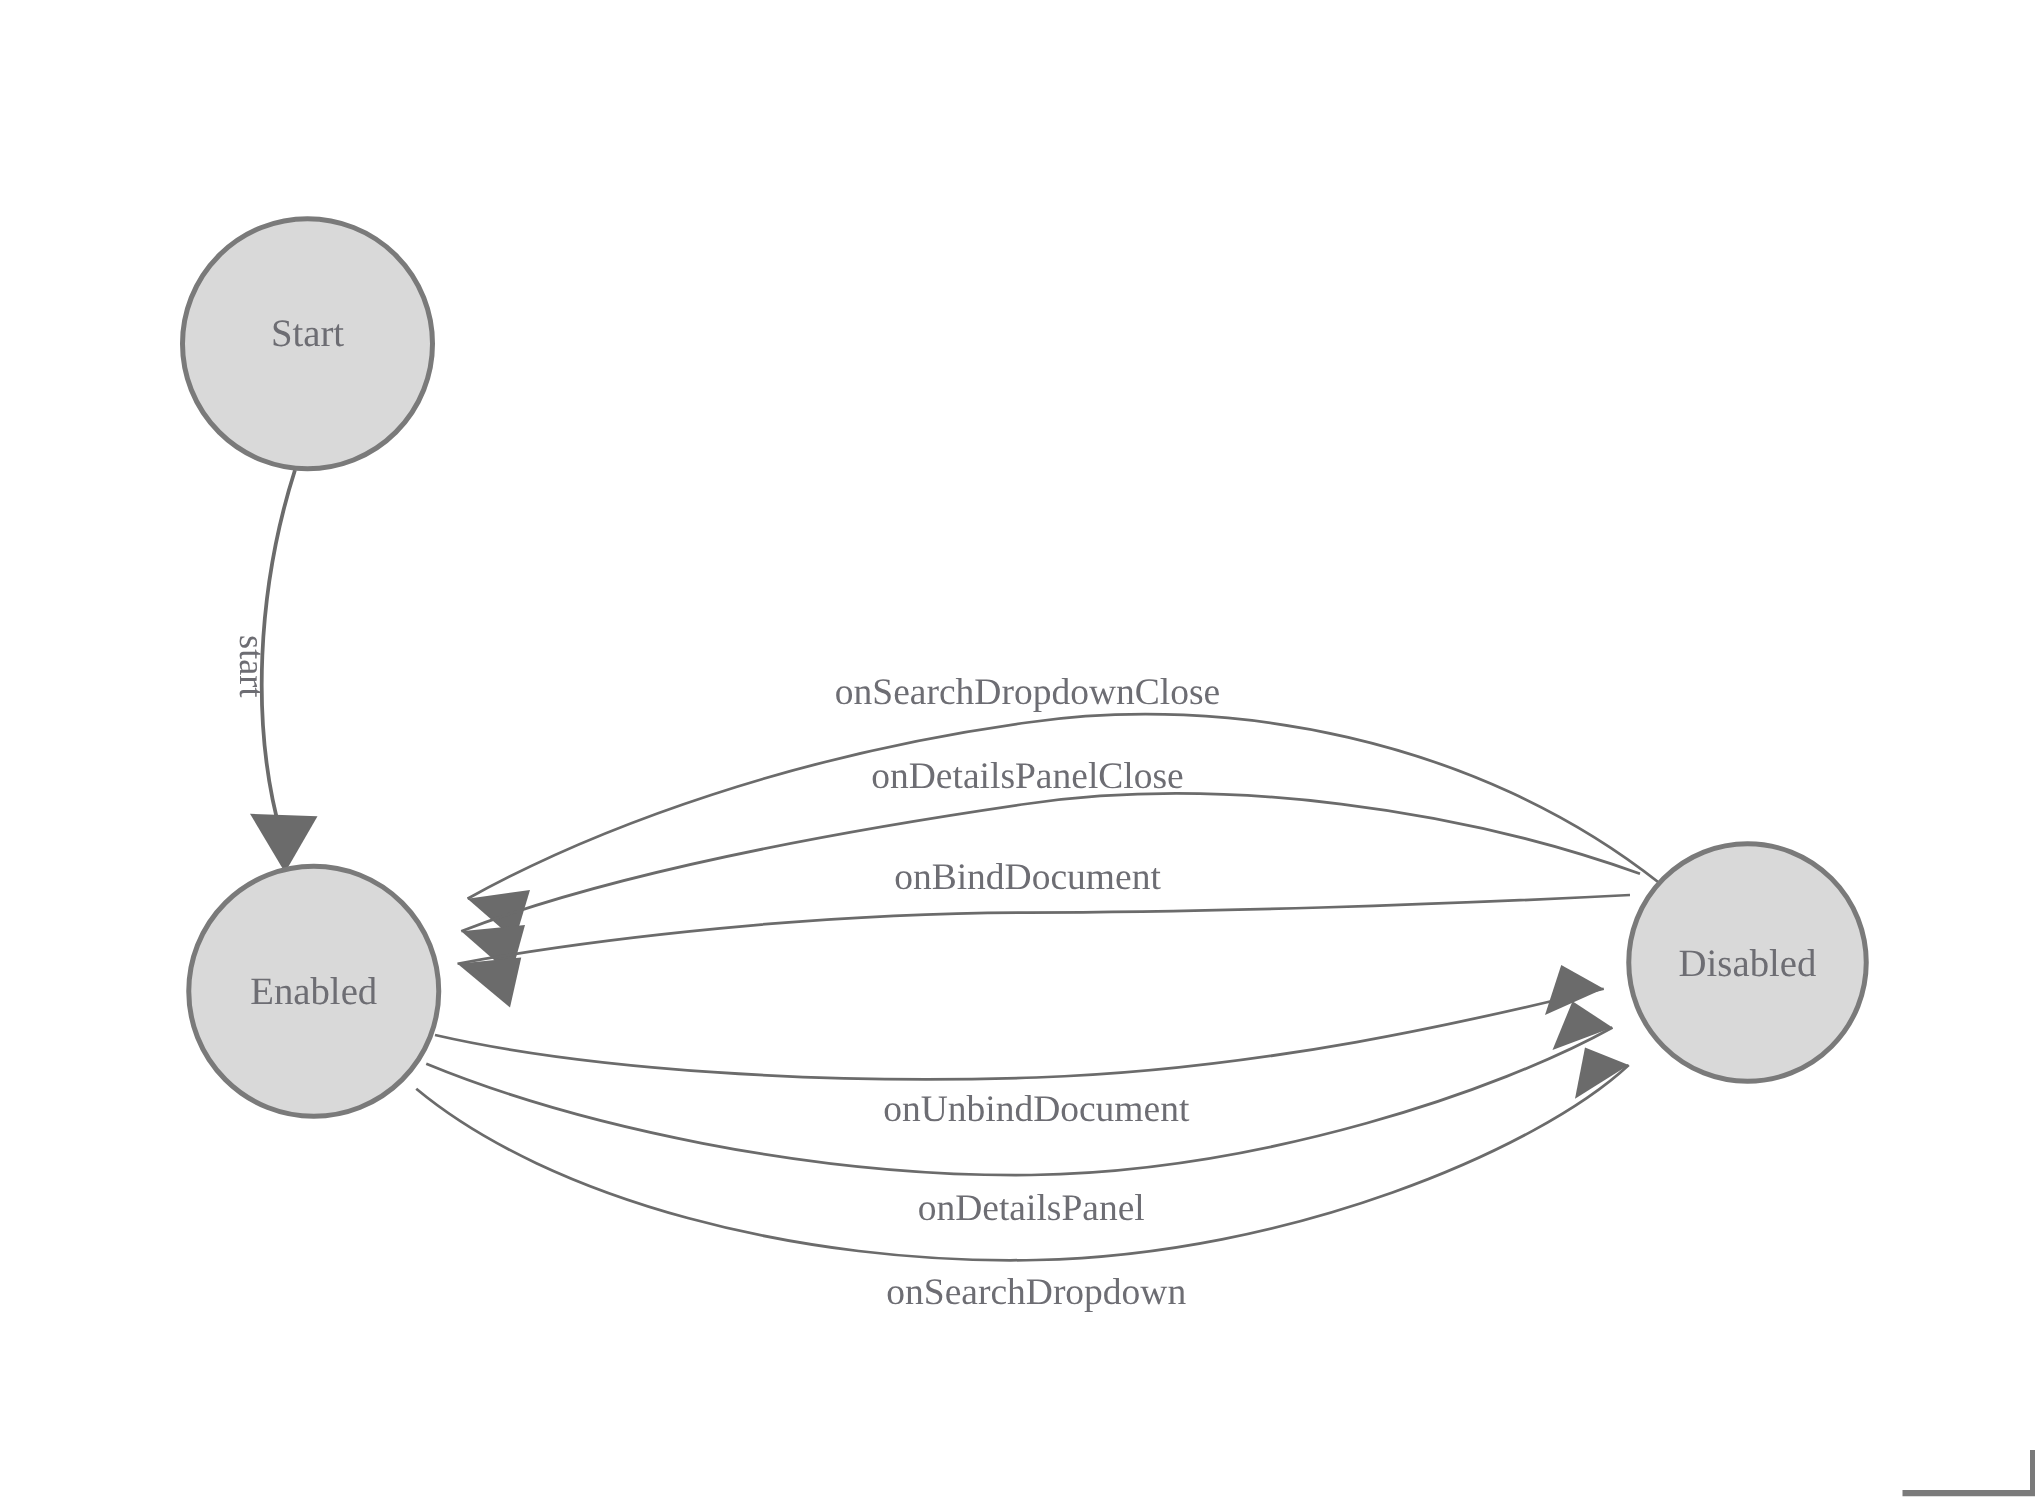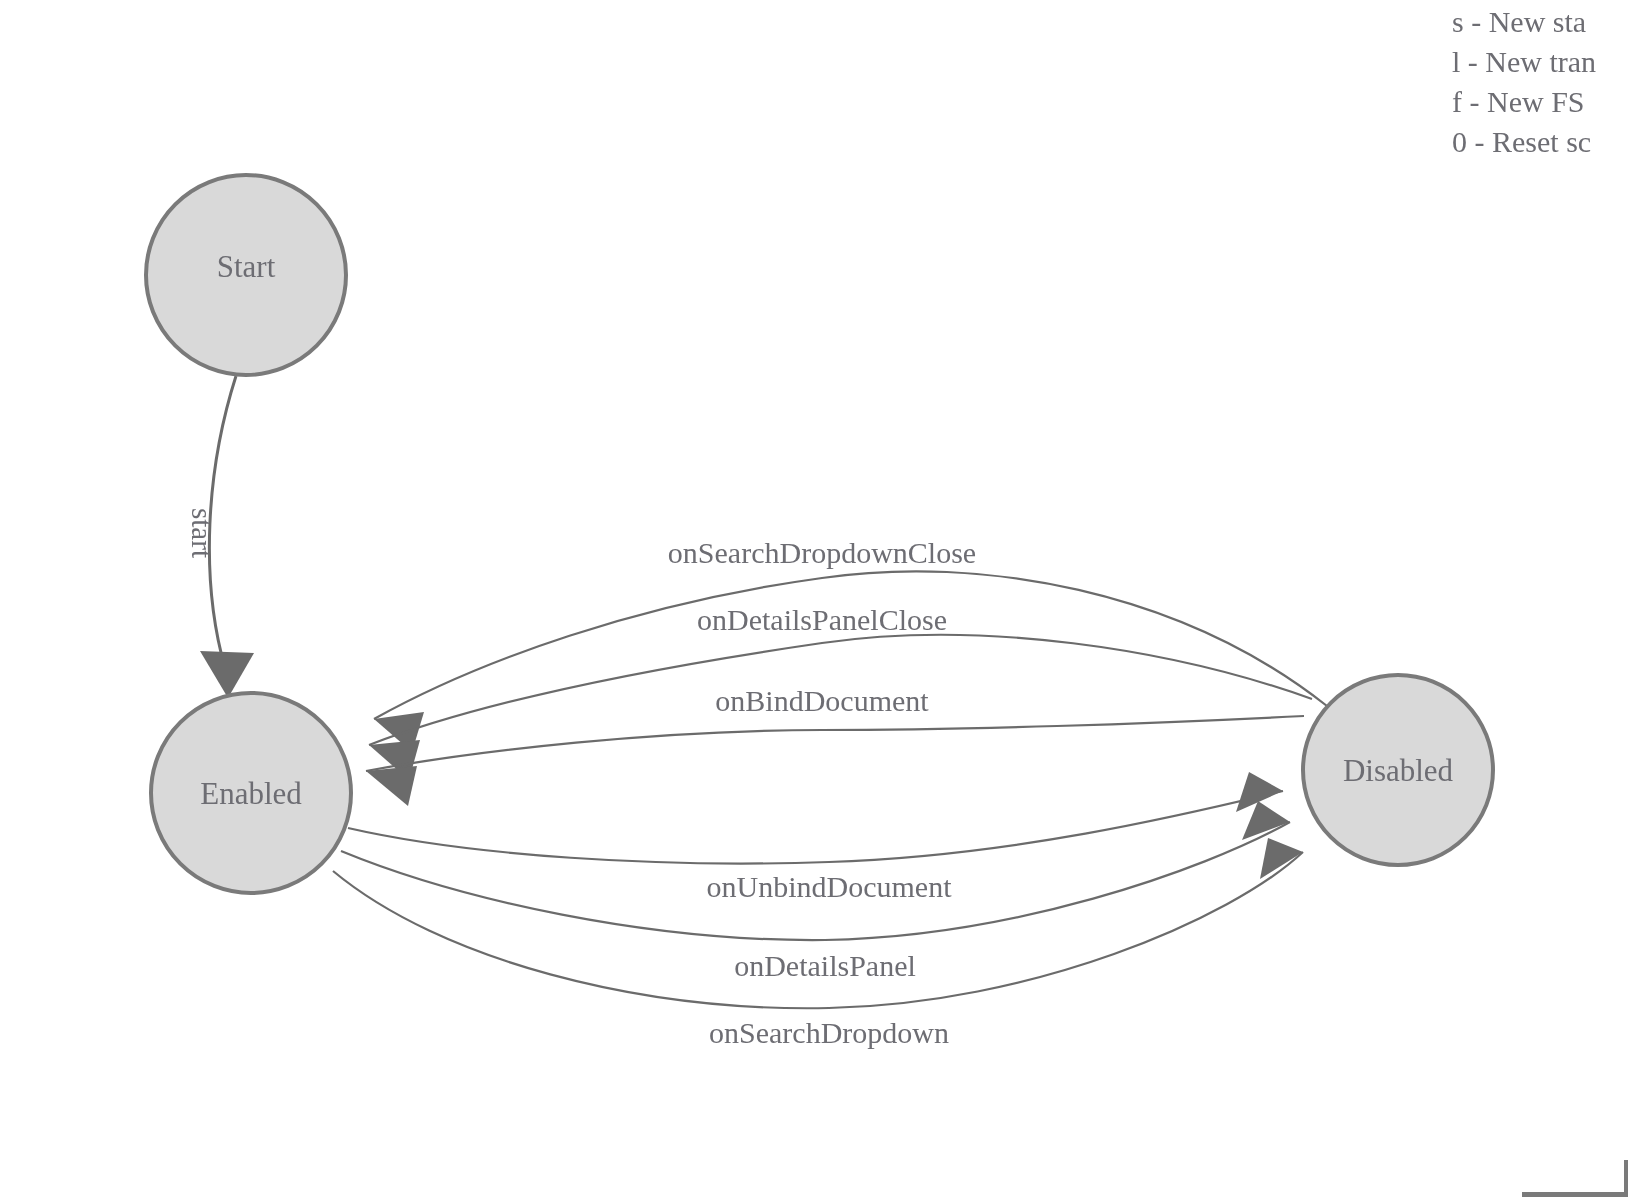--- a/index.html
+++ b/index.html
@@ -175,25 +175,19 @@
     <text class="edge-label" x="822" y="711">onBindDocument</text>
 
     <text class="edge-label" x="829" y="897">onUnbindDocument</text>
 
     <text class="edge-label" x="825" y="976">onDetailsPanel</text>
 
     <text class="edge-label" x="829" y="1043">onSearchDropdown</text>
 
   </svg>
 
-  <div id="legend">
-    <div class="legend-line">s - New sta</div>
-    <div class="legend-line">l - New tran</div>
-    <div class="legend-line">f - New FS</div>
-    <div class="legend-line">0 - Reset sc</div>
-  </div>
 
   <div id="scroll-corner">
     <div class="corner-v"></div>
     <div class="corner-h"></div>
   </div>
 
 </div>
 
 </body></html>

